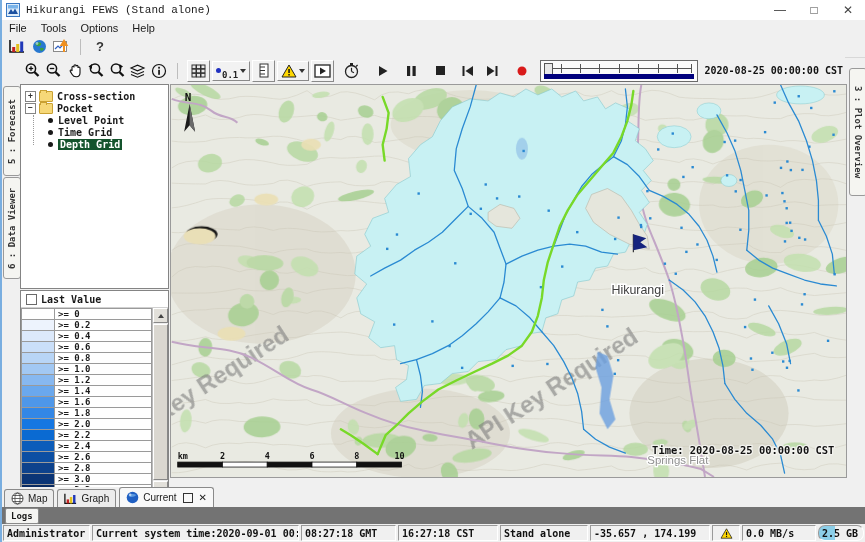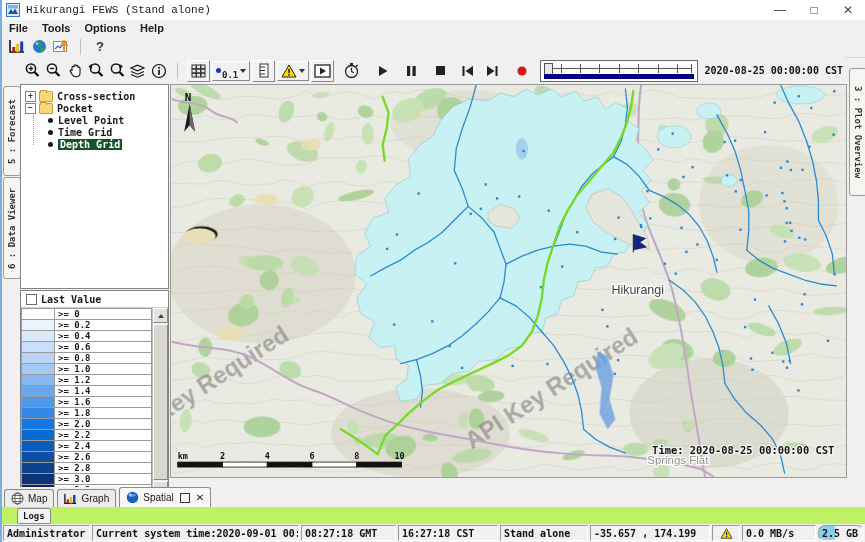--- a/index.html
+++ b/index.html
@@ -8,21 +8,21 @@
   .fews{font-family:"DejaVu Sans Mono",monospace;font-weight:bold;}
   
   .titlebar{position:absolute;left:0;top:0;right:0;height:20px;background:#ffffff;
             border-bottom:1px solid #e4e4e4;display:flex;align-items:center;}
   .titlebar .appicon{width:14px;height:14px;margin:0 6px 0 4px;}
   .titlebar .title{font-size:11px;color:#1a1a1a;font-family:Liberation Mono, monospace;}
   .wincontrols{margin-left:auto;display:flex;align-items:center;gap:0;}
   .winbtn{width:34px;height:19px;display:flex;align-items:center;justify-content:center;
           font-size:12px;color:#444;}
   
-  .menubar{position:absolute;left:0;top:20px;right:0;height:16px;background:#f0f0f0;display:flex;align-items:center;font-weight:bold;}
+  .menubar{position:absolute;left:0;top:20px;right:0;height:16px;background:#f0f0f0;display:flex;align-items:center;}
   .menuitem{font-size:11px;color:#1a1a1a;padding:1px 7px;}
   
   .tb1{position:absolute;left:0;top:36px;right:0;height:21px;background:#f0f0f0;
        border-bottom:1px solid #d8d8d8;display:flex;align-items:center;padding-left:4px;}
   .tb1 .ic{width:22px;height:18px;display:flex;align-items:center;justify-content:center;}
   .sep{width:1px;height:16px;background:#bdbdbd;margin:0 8px;}
   .help-q{font-size:13px;font-weight:bold;color:#333;}
   .tb2{position:absolute;left:0;top:57px;right:20px;height:27px;background:#f0f0f0;
        display:flex;align-items:center;padding-left:20px;}
   .tb2 .ic{width:21px;height:20px;display:flex;align-items:center;justify-content:center;}
@@ -82,21 +82,21 @@
   
   .mapwrap{position:absolute;left:168px;top:84px;width:677px;height:394px;border:1px solid #9a9a9a;
            box-sizing:border-box;background:#e9eae2;}
   
   .tabbar{position:absolute;left:0;top:487px;right:0;height:20px;background:#f0f0f0;display:flex;align-items:flex-end;padding-left:2px;}
   .btab{height:17px;border:1px solid #8a8a8a;border-bottom:none;border-radius:3px 3px 0 0;background:#ececec;
         display:flex;align-items:center;padding:0 6px;margin-right:3px;font-size:10px;gap:4px;color:#1a1a1a;}
   .btab.active{height:19px;background:#f8f8f8;}
   .tabctl{font-size:10px;color:#222;margin-left:2px;}
   .tabctl.box{width:8px;height:8px;border:1px solid #333;display:inline-block;}
-  .logsrow{position:absolute;left:0;top:507px;right:0;height:17px;background:#bef264;display:flex;align-items:center;padding-left:15px;}
+  .logsrow{position:absolute;left:0;top:507px;right:0;height:17px;background:#737373;display:flex;align-items:center;padding-left:3px;}
   .logsbtn{height:14px;border:1px solid #8a8a8a;border-radius:2px;background:#f4f4f2;font-size:9px;
            display:flex;align-items:center;padding:0 5px;color:#1a1a1a;}
   .statusbar{position:absolute;left:0;top:524px;right:0;height:18px;background:#f0f0f0;display:flex;}
   .scell{border:1px solid;border-color:#9a9a9a #ffffff #ffffff #9a9a9a;margin:1px;box-sizing:border-box;
          font-size:10px;display:flex;align-items:center;padding:0 3px;white-space:nowrap;overflow:hidden;color:#111;}
   .scell.grow{flex:1;}
   .memcell{background:linear-gradient(90deg,#8ccfe9 0 36%,#f0f0f0 36%);border-radius:7px;}
 </style>
 </head>
 <body>
@@ -744,21 +744,21 @@
         <rect x="11.2" y="2.5" width="3" height="10.5" fill="#2038b8"></rect>
       </svg>
       <span>Graph</span>
     </div>
     <div class="btab active">
       <svg width="13" height="13" viewBox="0 0 13 13">
         <circle cx="6.5" cy="6.5" r="5.8" fill="#1f5fc2"></circle>
         <path d="M2.5 4.5 Q6 2 10.5 4 Q8 6.5 4 6 Z" fill="#5c9ae0"></path>
         <circle cx="4.2" cy="3.8" r="1.3" fill="#cfe2f6" opacity="0.8"></circle>
       </svg>
-      <span>Spatial</span>
+      <span>Current</span>
       <span class="tabctl box"></span>
       <span class="tabctl">✕</span>
     </div>
   </div>
 
   <div class="logsrow">
     <span class="logsbtn fews">Logs</span>
   </div>
 
   <div class="statusbar fews">

